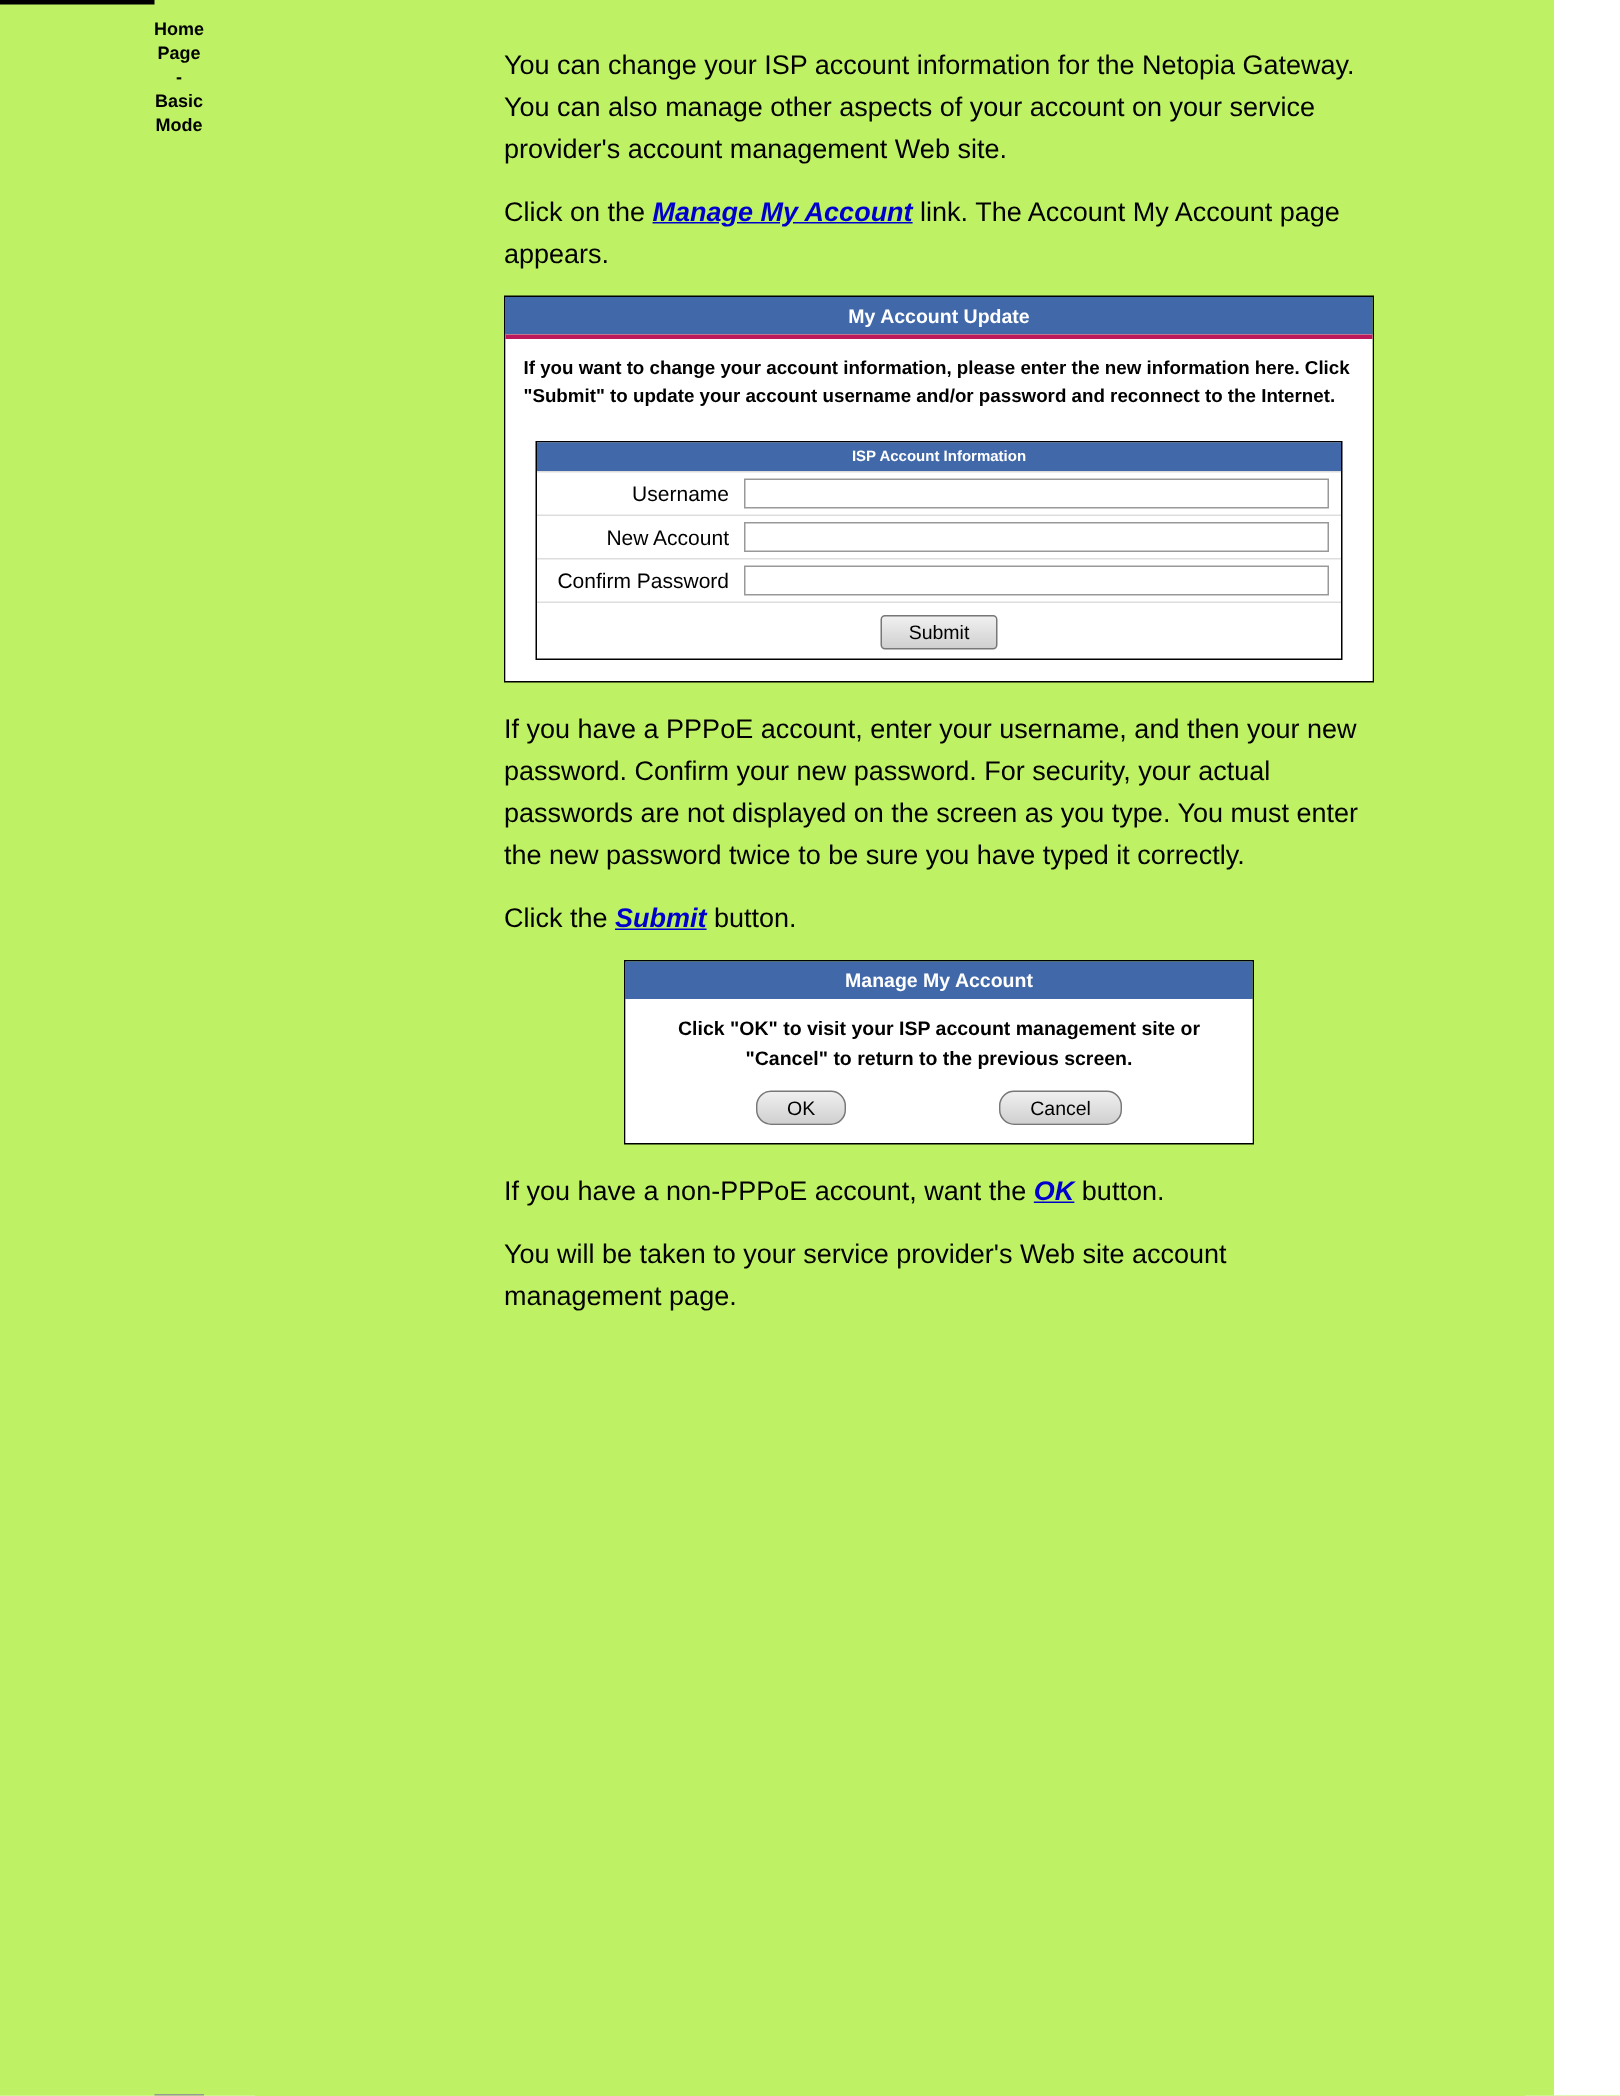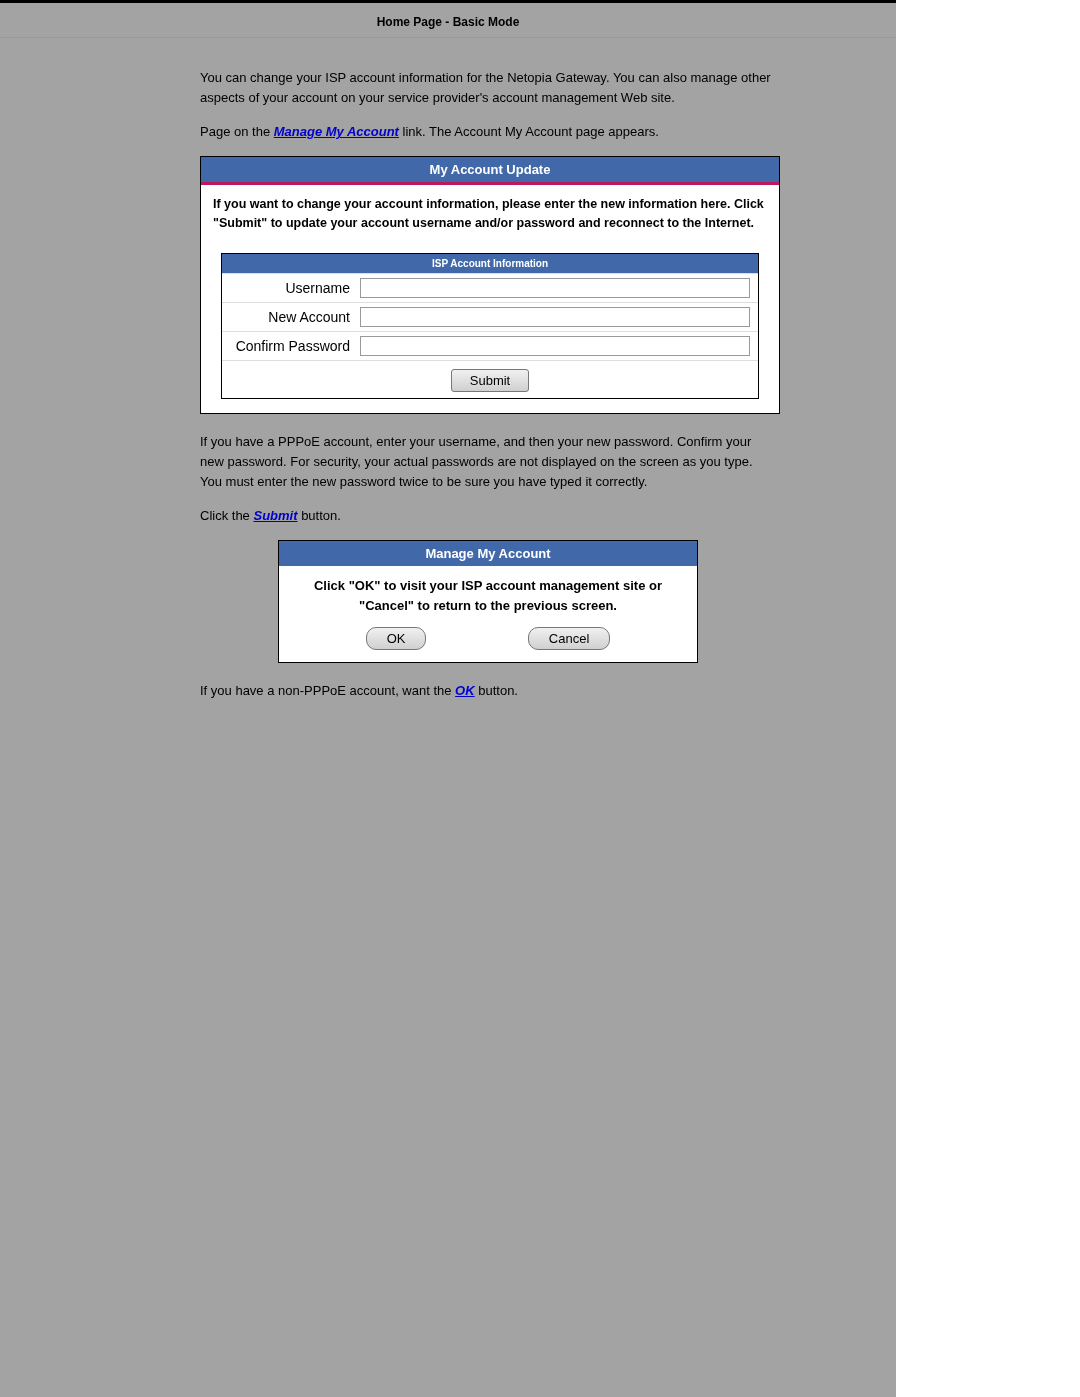--- a/index.html
+++ b/index.html
@@ -12,26 +12,26 @@
       background: #ffffff;
       font-family: Arial, Helvetica, sans-serif;
       font-size: 14px;
       color: #000000;
       width: 1080px;
       min-height: 1397px;
       position: relative;
     }
 
     .page-wrapper {
-      width: 896px;
+      width: 1036px;
       min-height: 1397px;
-      background: #a3a3a3;
+      background: #bef264;
       position: relative;
       display: flex;
-      flex-direction: column;
+      flex-direction: row;
     }
 
     
     .top-border {
       height: 3px;
       background: #000000;
       width: 100%;
     }
 
     
@@ -61,21 +61,21 @@
       color: #0000cc;
       text-decoration: underline;
       border-bottom: 1px solid #aaaaaa;
       padding-bottom: 6px;
       margin-bottom: 16px;
       display: inline-block;
     }
 
     
     .body-text {
-      font-size: 13px;
+      font-size: 18px;
       line-height: 1.55;
       color: #000000;
       margin-bottom: 14px;
     }
 
     .body-text .link-bold {
       color: #0000cc;
       font-weight: bold;
       font-style: italic;
       text-decoration: underline;
@@ -246,21 +246,21 @@
   <div class="header">
     <span class="header-title">Home Page - Basic Mode</span>
   </div>
 
   <div class="main-content">
 
 
     <p class="body-text">You can change your ISP account information for the Netopia Gateway. You can also manage other aspects of your account on your service provider's account management Web site.</p>
 
     <p class="body-text">
-      <span>Page on the </span><span class="link-bold">Manage My Account</span><span> link. The Account My Account page appears.</span>
+      <span>Click on the </span><span class="link-bold">Manage My Account</span><span> link. The Account My Account page appears.</span>
     </p>
 
     <div class="table-container">
       <div class="table-header">My Account Update</div>
       <div class="table-notice">If you want to change your account information, please enter the new information here. Click "Submit" to update your account username and/or password and reconnect to the Internet.</div>
 
       <div class="inner-table-wrapper">
         <div class="inner-table">
           <div class="inner-table-header">ISP Account Information</div>
 
@@ -300,17 +300,18 @@
           <button class="ok-btn">OK</button>
           <button class="cancel-btn">Cancel</button>
         </div>
       </div>
     </div>
 
     <p class="body-text">
       <span>If you have a non-PPPoE account, want the </span><span class="link-bold">OK</span><span> button.</span>
     </p>
 
+    <p class="body-text">You will be taken to your service provider's Web site account management page.</p>
 
   </div>
 
 
 </div>
 
 </body></html>

